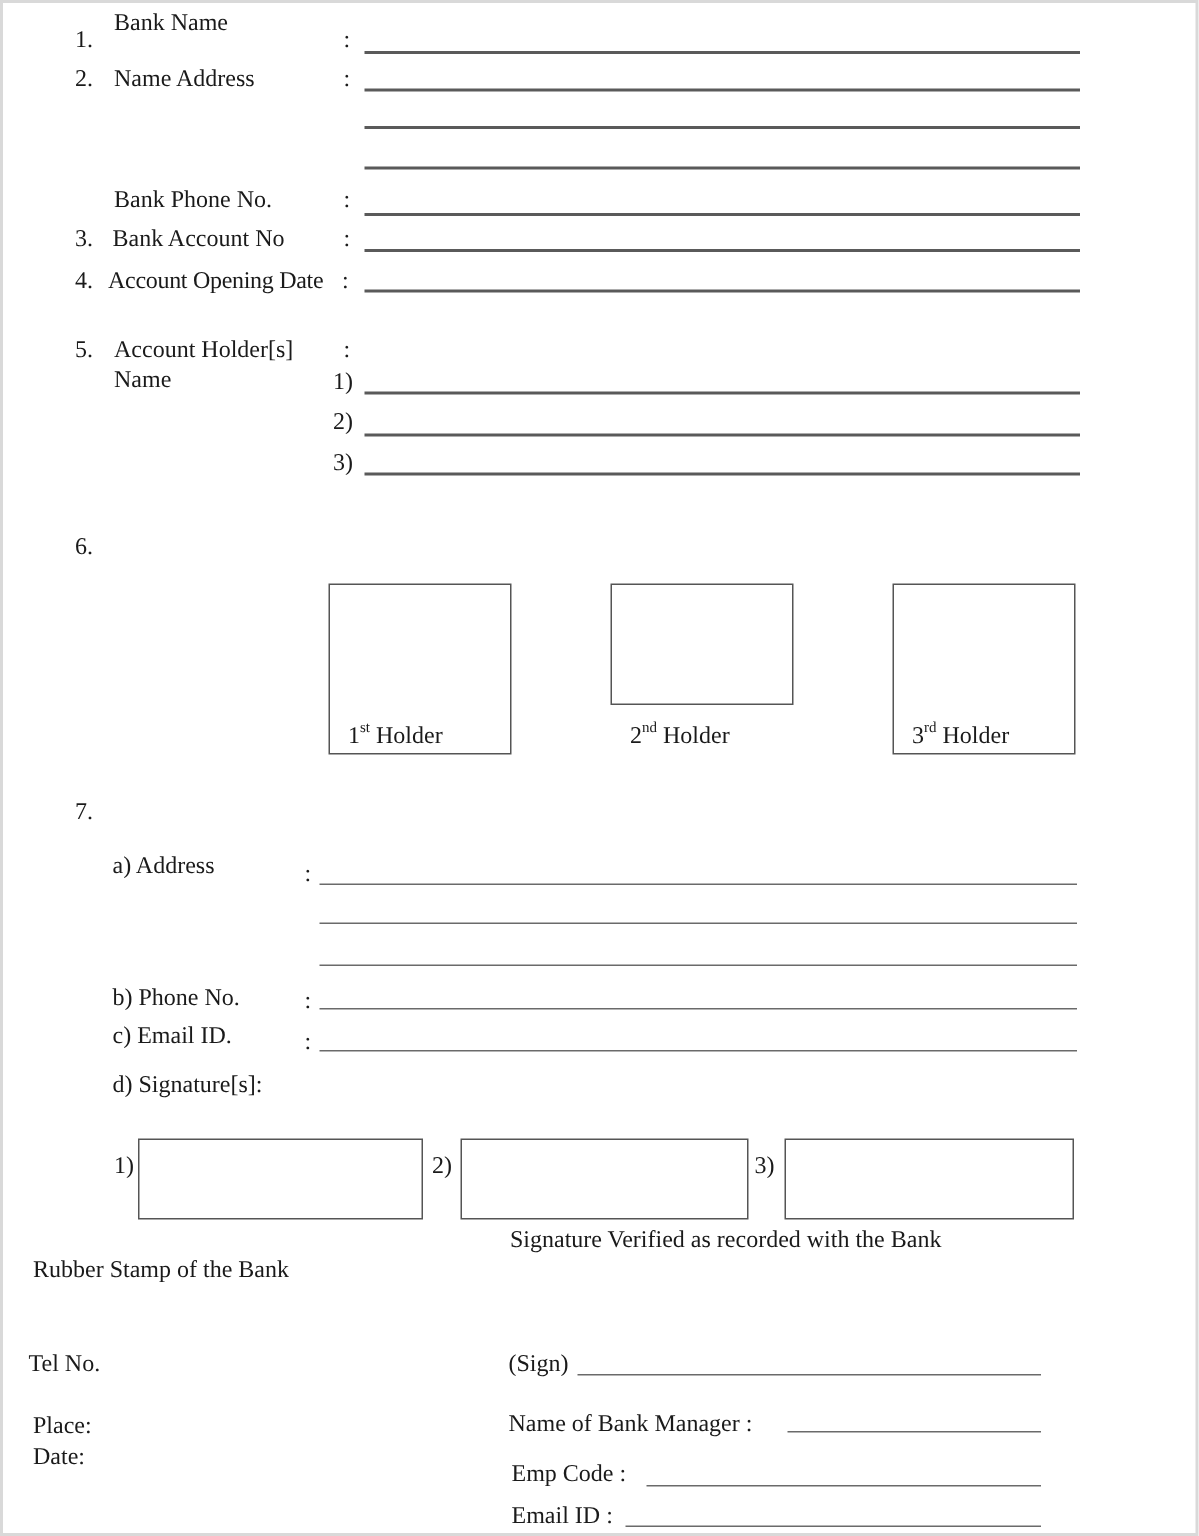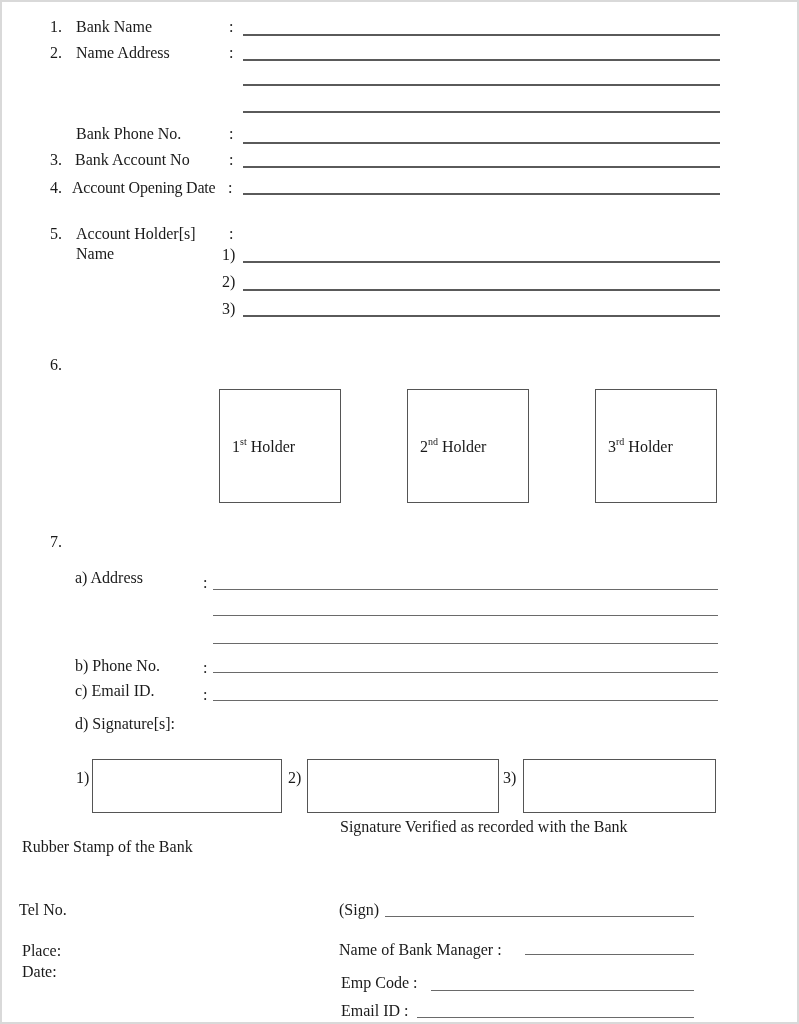--- a/index.html
+++ b/index.html
@@ -4,30 +4,30 @@
 <style>
   html, body { margin:0; padding:0; }
   body { width:799px; height:1024px; background:#ffffff; position:relative; overflow:hidden;
          font-family:"Liberation Serif", "DejaVu Serif", serif; color:#1a1a1a; }
   .frame { position:absolute; left:0; top:0; width:795px; height:1020px; border:2px solid #d9d9d9; background:#fff; }
   .t { position:absolute; font-size:16px; line-height:18px; white-space:nowrap; }
   .b { font-weight:bold; }
   .line { position:absolute; height:0; border-top:2px solid #5a5a5a; }
   .thin { border-top-width:1.5px; border-top-color:#6a6a6a; }
   .box { position:absolute; border:1.5px solid #555; background:#fff; box-sizing:border-box; }
-  .holder { position:absolute; font-size:16px; white-space:nowrap; }
+  .holder { position:absolute; font-size:16px; white-space:nowrap;margin-top:44px; }
   sup { font-size:10px; vertical-align:7px; line-height:0; }
 </style>
 </head>
 <body>
 
 <div class="frame">
 
   <span class="t" style="left:48px;top:16px">1.</span>
-  <span class="t" style="left:74px;top:16px">Bank Name</span>
+  <span class="t" style="left:74px;top:5px">Bank Name</span>
   <span class="t" style="left:227px;top:16px">:</span>
   <div class="line" style="left:241px;top:32px;width:477px"></div>
 
   <span class="t" style="left:48px;top:42px">2.</span>
   <span class="t" style="left:74px;top:42px">Name Address</span>
   <span class="t" style="left:227px;top:42px">:</span>
   <div class="line" style="left:241px;top:57px;width:477px"></div>
   <div class="line" style="left:241px;top:82px;width:477px"></div>
   <div class="line" style="left:241px;top:109px;width:477px"></div>
 
@@ -54,21 +54,21 @@
   <span class="t" style="left:220px;top:271px">2)</span>
   <div class="line" style="left:241px;top:287px;width:477px"></div>
   <span class="t" style="left:220px;top:298px">3)</span>
   <div class="line" style="left:241px;top:313px;width:477px"></div>
 
   <span class="t" style="left:48px;top:354px">6.</span>
 
   <div class="box" style="left:217px;top:387px;width:122px;height:114px">
     <span class="holder" style="left:12px;top:48px"><span>1</span><sup>st</sup> <span>Holder</span></span>
   </div>
-  <div class="box" style="left:405px;top:387px;width:122px;height:114px">
+  <div class="box" style="left:405px;top:387px;width:122px;height:81px">
     <span class="holder" style="left:12px;top:48px"><span>2</span><sup>nd</sup> <span>Holder</span></span>
   </div>
   <div class="box" style="left:593px;top:387px;width:122px;height:114px">
     <span class="holder" style="left:12px;top:48px"><span>3</span><sup>rd</sup> <span>Holder</span></span>
   </div>
 
   <span class="t" style="left:48px;top:531px">7.</span>
 
   <span class="t" style="left:73px;top:567px">a) Address</span>
   <span class="t" style="left:201px;top:572px">:</span>

